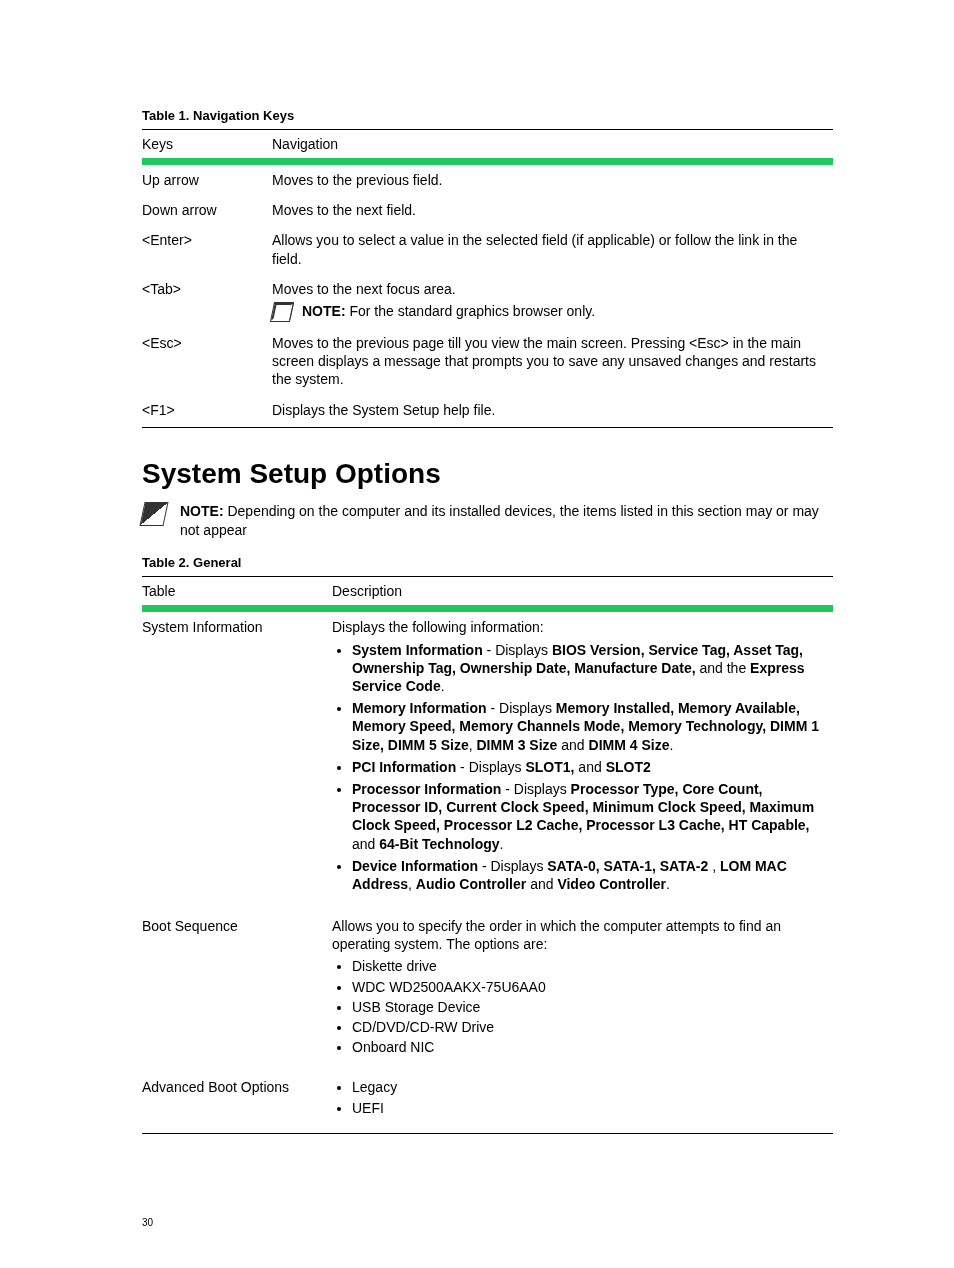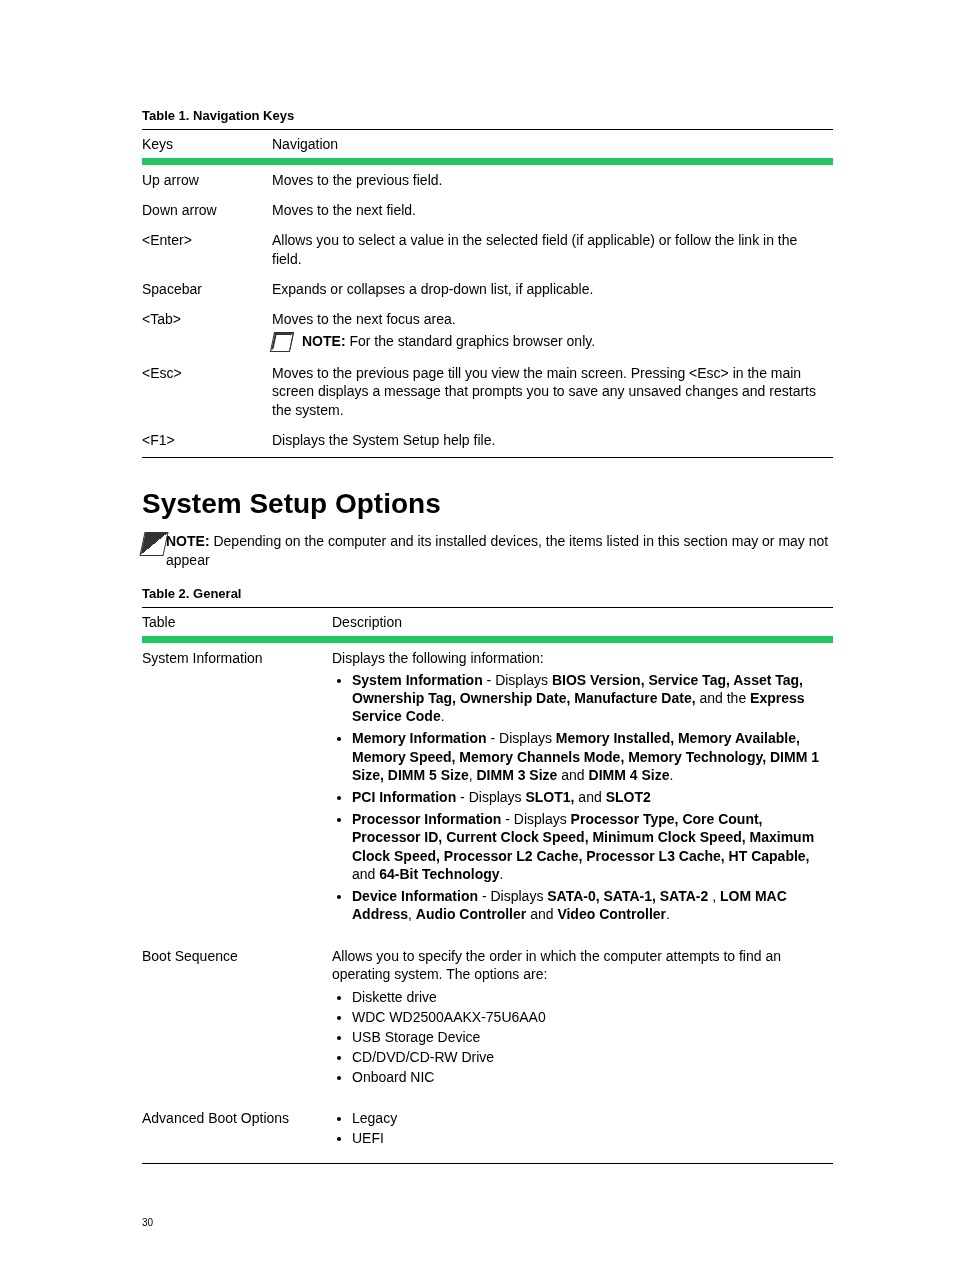--- a/index.html
+++ b/index.html
@@ -70,21 +70,21 @@
     transform: skewX(-12deg);
   }
   h2.section-title {
     font-size: 28px;
     font-weight: 700;
     margin: 30px 0 12px 0;
   }
   .section-note {
     display: flex;
     align-items: flex-start;
-    gap: 0;
+    gap: 14px;
     font-size: 14px;
     line-height: 1.35;
     margin-bottom: 16px;
   }
   table.gen-table col.c1 { width: 190px; }
   table.gen-table td {
     vertical-align: top;
     padding: 6px 8px 14px 0;
     line-height: 1.3;
   }
@@ -130,24 +130,20 @@
         <td>Up arrow</td>
         <td>Moves to the previous field.</td>
       </tr>
       <tr>
         <td>Down arrow</td>
         <td>Moves to the next field.</td>
       </tr>
       <tr>
         <td>&lt;Enter&gt;</td>
         <td>Allows you to select a value in the selected field (if applicable) or follow the link in the field.</td>
-      </tr>
-      <tr>
-        <td>Spacebar</td>
-        <td>Expands or collapses a drop-down list, if applicable.</td>
       </tr>
       <tr>
         <td>&lt;Tab&gt;</td>
         <td>
           <div>Moves to the next focus area.</div>
           <div class="note-row">
             <div class="note-icon"></div>
             <div>
               <span class="b">NOTE:</span><span> For the standard graphics browser only.</span>
             </div>

